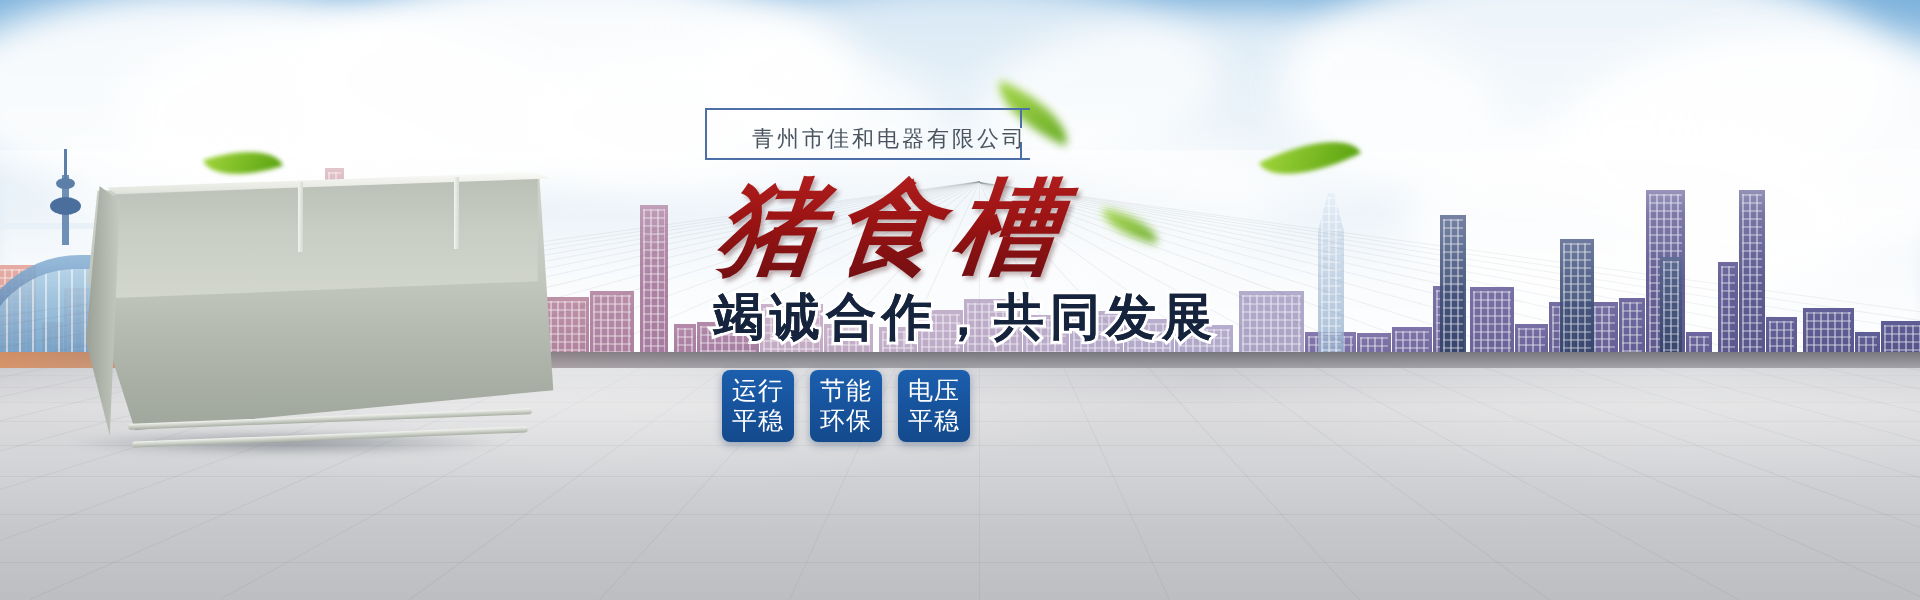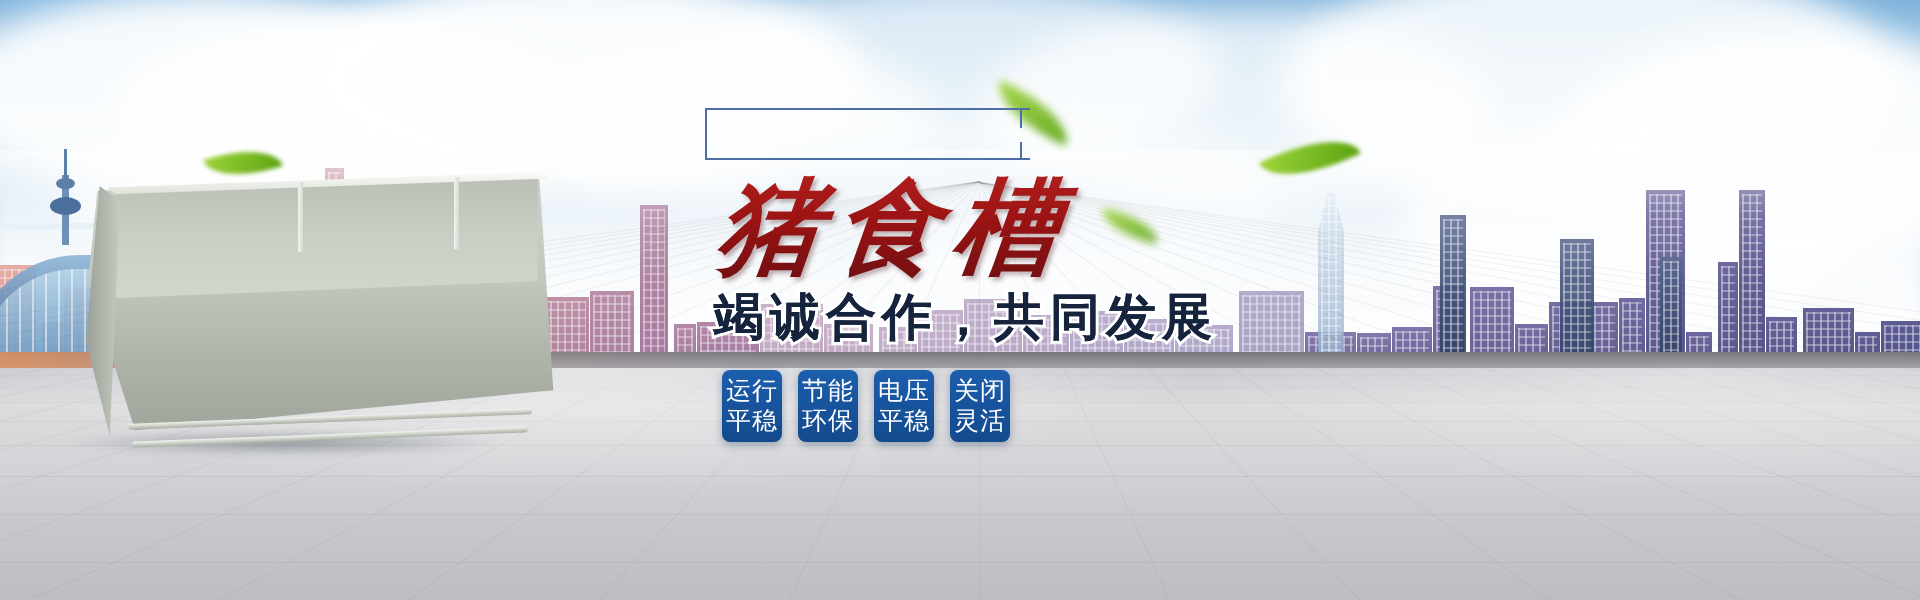--- a/index.html
+++ b/index.html
@@ -199,21 +199,21 @@
   .subtitle-top{
     position:absolute;left:714px;top:288px;
     font-size:50px;line-height:58px;letter-spacing:6px;white-space:nowrap;
     font-weight:700;color:#15243c;
     font-family:"DejaVu Sans","Liberation Sans",sans-serif;
   }
 
   
   .badges{position:absolute;left:722px;top:370px;display:flex;gap:16px;}
   .badge{
-    width:60px;height:72px;border-radius:8px;
+    width:72px;height:72px;border-radius:8px;
     background:linear-gradient(180deg,#1c5fae 0%,#17529b 55%,#134a8c 100%);
     box-shadow:0 3px 8px rgba(15,45,90,.35);
     display:flex;flex-direction:column;align-items:center;justify-content:center;
     color:#fff;font-size:25px;line-height:30px;letter-spacing:1px;
     font-family:"DejaVu Sans","Liberation Sans",sans-serif;
     white-space:nowrap;
   }
   .badge .ln{display:block;}
 </style>
 </head>
@@ -360,40 +360,37 @@
     <div class="divider-v" style="left:366px;top:9px;height:72px;"></div>
     <div class="bar-rail" style="left:40px;top:248px;width:404px;transform:rotate(-2.2deg);"></div>
     <div class="bar-rail" style="left:44px;top:266px;width:396px;transform:rotate(-2.2deg);"></div>
   </div>
 
   <div class="copy">
 
     <div class="frame"></div>
     <div class="frame-r"></div>
     <div class="frame-r2"></div>
+    <div class="company">青州市佳和电器有限公司</div>
 
     <div class="title-shadow">猪食槽</div>
     <div class="title">猪食槽</div>
 
     <div class="subtitle">竭诚合作，共同发展</div>
     <div class="subtitle-top">竭诚合作，共同发展</div>
 
     <div class="badges" id="badges">
         <div class="badge">
           <span class="ln">运行</span>
           <span class="ln">平稳</span>
         </div>
         <div class="badge">
           <span class="ln">节能</span>
           <span class="ln">环保</span>
         </div>
         <div class="badge">
           <span class="ln">电压</span>
           <span class="ln">平稳</span>
         </div>
-        <div class="badge">
-          <span class="ln">关闭</span>
-          <span class="ln">灵活</span>
-        </div>
       </div>
 
   </div>
 </div>
 
 </body></html>

